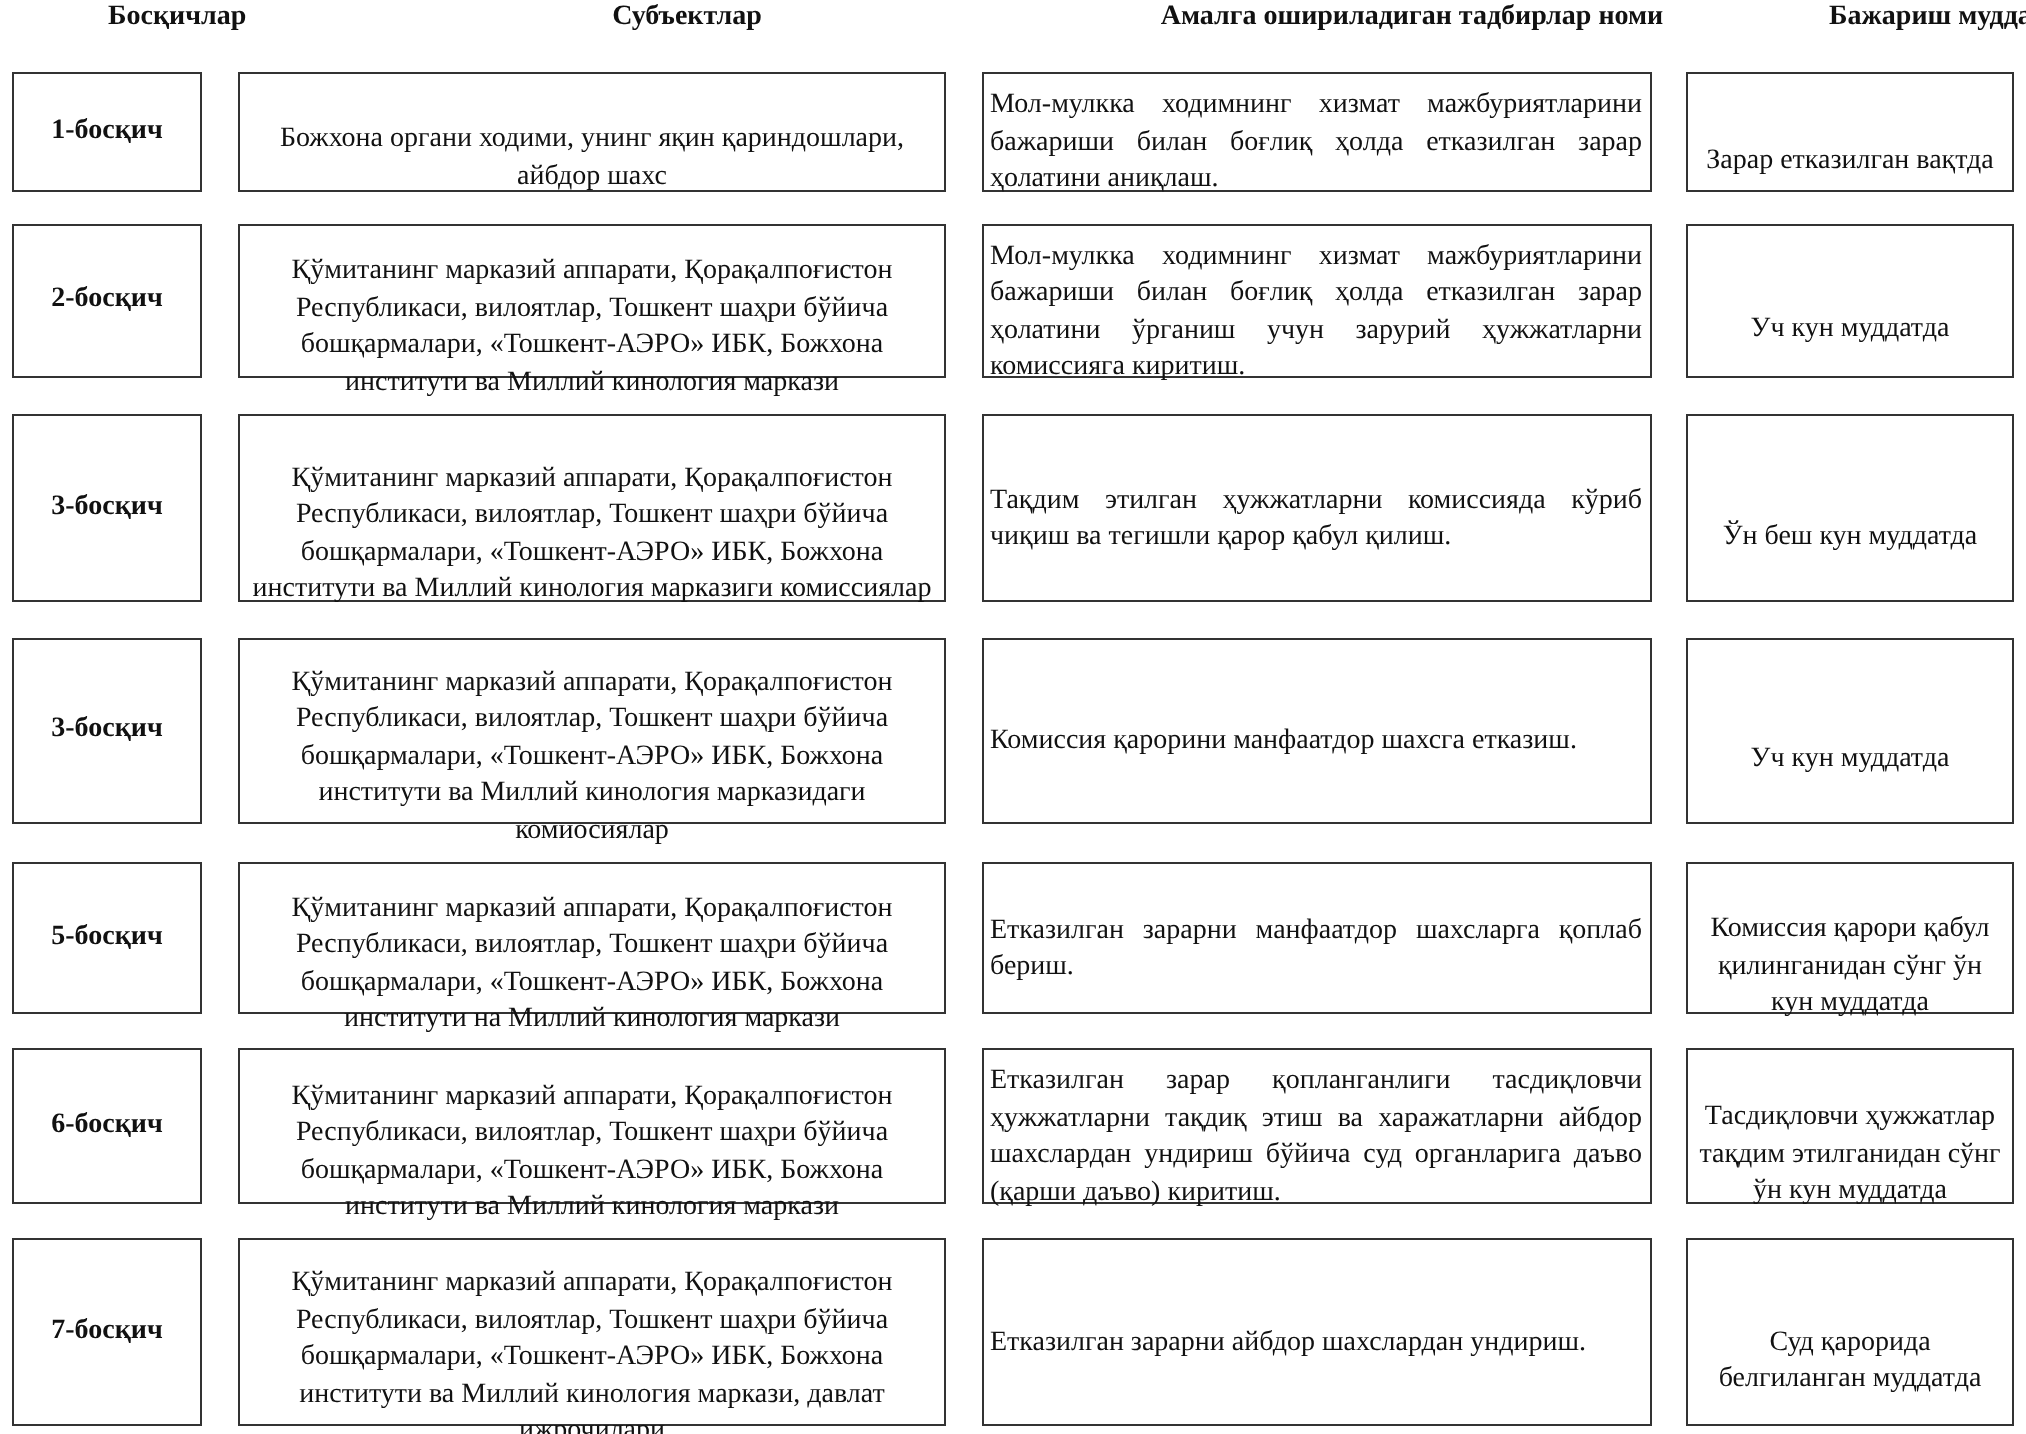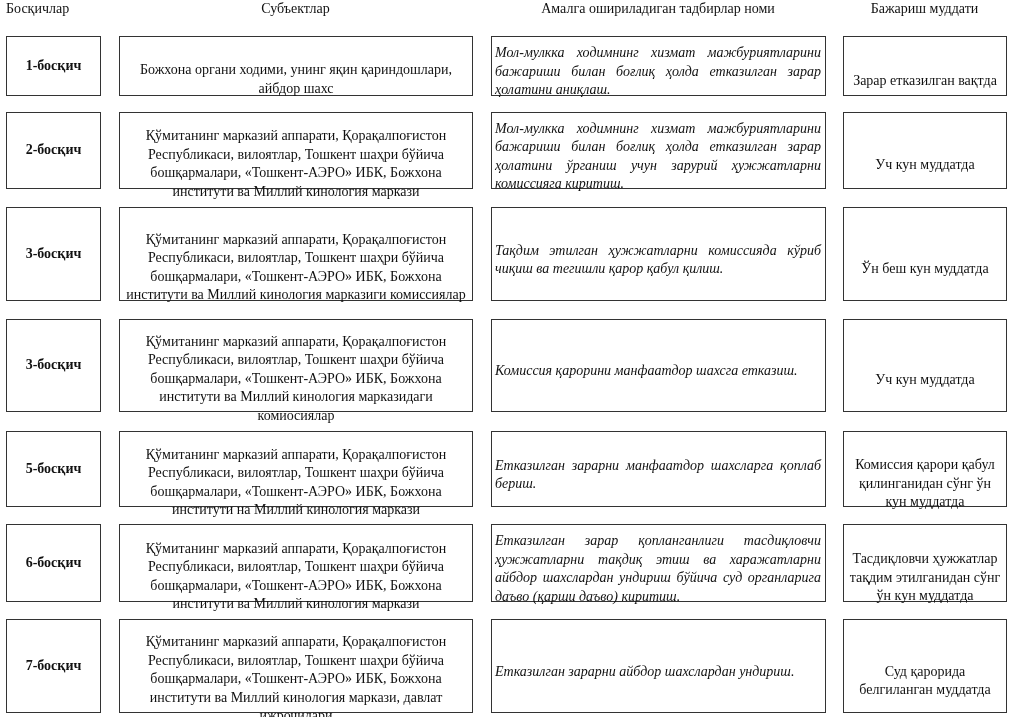--- a/index.html
+++ b/index.html
@@ -12,24 +12,25 @@
       height: 717px;
       position: relative;
       overflow: hidden;
       font-family: "Liberation Serif", "DejaVu Serif", serif;
       color: #111111;
     }
     .hdr {
       position: absolute;
       top: 1px;
       font-size: 14px;
-      font-weight: normal;
+      font-weight: bold;
       text-align: center;
       line-height: 16px;
       white-space: nowrap;
+      margin-left: 48px;
     }
     #h-stage   { left: 6px;   width: 94px; text-align: left; }
     #h-subject { left: 119px; width: 353px; }
     #h-action  { left: 491px; width: 334px; }
     #h-term    { left: 843px; width: 163px; }
 
     .box {
       position: absolute;
       box-sizing: border-box;
       border: 1.5px solid #333333;
@@ -40,21 +41,21 @@
       line-height: 18.5px;
     }
     .box .txt { width: 100%; }
     .c1 { left: 6px;   width: 95px;  justify-content: flex-end; }
     .c2 { left: 119px; width: 354px; justify-content: center; }
     .c3 { left: 491px; width: 335px; }
     .c4 { left: 843px; width: 164px; justify-content: center; }
 
     .c1 .txt { text-align: center; font-weight: bold; font-size: 14px; }
     .c2 .txt { text-align: center; padding: 0 6px; box-sizing: border-box; margin-top: 27px; }
-    .c3 .txt { text-align: justify; text-align-last: left; padding: 12px 4px 0 3px; box-sizing: border-box; font-style: italic; }
+    .c3 .txt { text-align: justify; text-align-last: left; padding: 12px 4px 0 3px; box-sizing: border-box; }
     .c4 .txt { text-align: center; padding: 0 4px; box-sizing: border-box; margin-top: 30px; }
 
     .r1 { top: 36px;  height: 60px; }
     .r2 { top: 112px; height: 77px; }
     .r3 { top: 207px; height: 94px; }
     .r4 { top: 319px; height: 93px; }
     .r5 { top: 431px; height: 76px; }
     .r6 { top: 524px; height: 78px; }
     .r7 { top: 619px; height: 94px; }
   </style>

